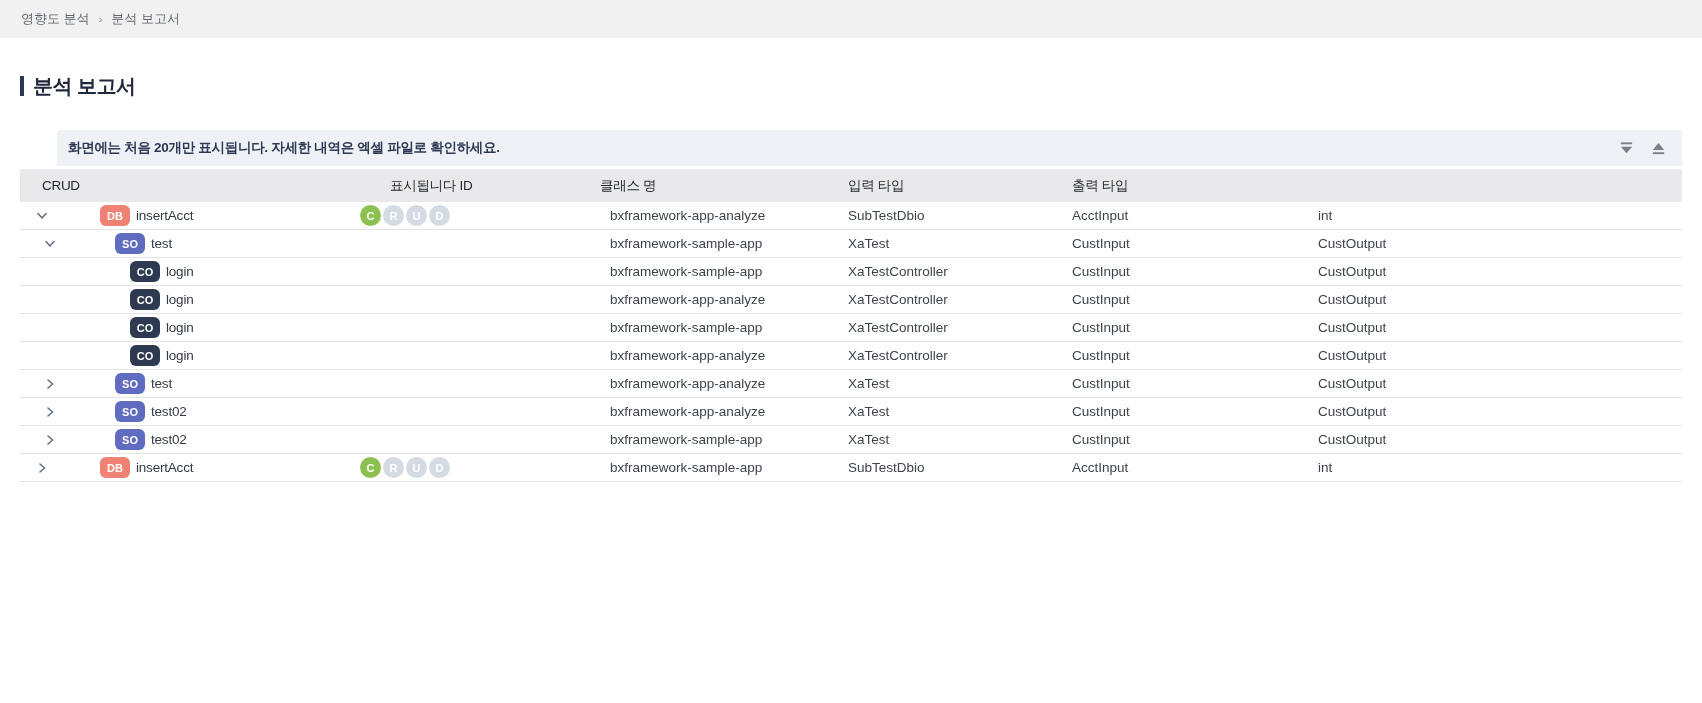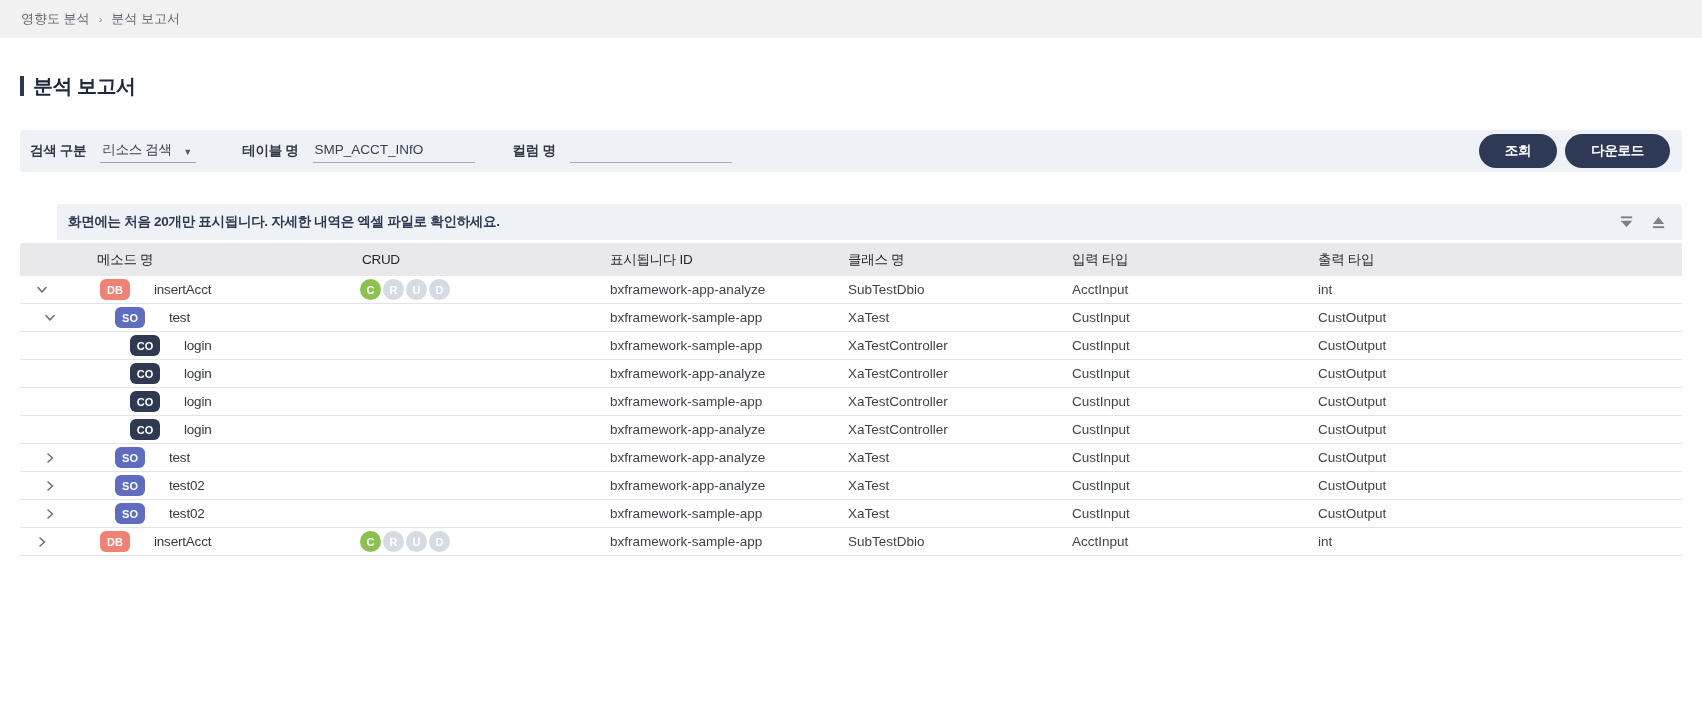--- a/index.html
+++ b/index.html
@@ -61,21 +61,21 @@
 
   .trow { height:28px; background:#fff; border-bottom:1px solid #e3e4e7; font-size:13.5px; color:#3d434e; }
   .method-cell { display:flex; align-items:center; height:100%; }
   .chev { width:24px; display:flex; align-items:center; justify-content:center; cursor:pointer; }
   .badge { height:21px; min-width:30px; border-radius:6px; color:#fff; font-size:11px;
            font-weight:bold; display:inline-flex; align-items:center; justify-content:center;
            padding:0 5px; letter-spacing:0; }
   .badge-DB { background:var(--db,#f08273); }
   .badge-SO { background:var(--so,#5f6cc0); }
   .badge-CO { background:var(--co,#2e3a52);border-radius:6px; }
-  .mname { margin-left:24px; color:#333945; letter-spacing:-0.2px; }
+  .mname { margin-left:6px; color:#333945; letter-spacing:-0.2px; }
 
   .crud-cell { display:flex; align-items:center; padding-left:20px; gap:2px; height:100%; }
   .crud-dot { width:21px; height:21px; border-radius:50%; background:var(--crud-off,#d5dbe2);
               color:#fff; font-size:11px; font-weight:bold; display:inline-flex;
               align-items:center; justify-content:center; }
   .crud-dot.active { background:var(--crud-on,#8cc152); }
 
   .app-cell    { padding-left:50px; }
   .class-cell  { padding-left:40px; }
   .input-cell  { padding-left:40px; }
@@ -89,52 +89,37 @@
   <span class="sep">›</span>
   <span>분석 보고서</span>
 </div>
 
 <div class="content">
   <div class="page-title-wrap">
     <span class="title-bar"></span>
     <span class="page-title">분석 보고서</span>
   </div>
 
-  <div class="search-panel">
-    <span class="field-label">검색 구분</span>
-    <div class="select-box">
-      <span class="sel-text">리소스 검색</span>
-      <span class="caret">▼</span>
-    </div>
-    <span class="field-label">테이블 명</span>
-    <input class="line-input" value="SMP_ACCT_INfO" style="">
-    <span class="field-label">컬럼 명</span>
-    <input class="line-input" value="" style="">
-    <span class="spacer"></span>
-    <button class="pill-btn">조회</button>
-    <button class="pill-btn">다운로드</button>
-  </div>
 
   <div class="notice-bar">
     <span class="notice-text">화면에는 처음 20개만 표시됩니다. 자세한 내역은 엑셀 파일로 확인하세요.</span>
     <span class="notice-icons">
       <svg class="tool-icon" viewBox="0 0 16 16">
         <rect x="2" y="1.5" width="12" height="2" fill="#7a7f88"></rect>
         <polygon points="2,6 14,6 8,13" fill="#7a7f88"></polygon>
       </svg>
       <svg class="tool-icon" viewBox="0 0 16 16">
         <polygon points="8,2 14,9.5 2,9.5" fill="#7a7f88"></polygon>
         <rect x="2" y="12" width="12" height="2" fill="#7a7f88"></rect>
       </svg>
     </span>
   </div>
 
   <div class="grid-table">
     <div class="thead">
-      <div class="h-method">메소드 명</div>
       <div class="h-crud">CRUD</div>
       <div class="h-app">표시됩니다 ID</div>
       <div class="h-class">클래스 명</div>
       <div class="h-input">입력 타입</div>
       <div class="h-output">출력 타입</div>
     </div>
     <div id="tbody">
         <div class="trow">
     <div class="method-cell">
       <span class="chev" style="margin-left: 10px;">

